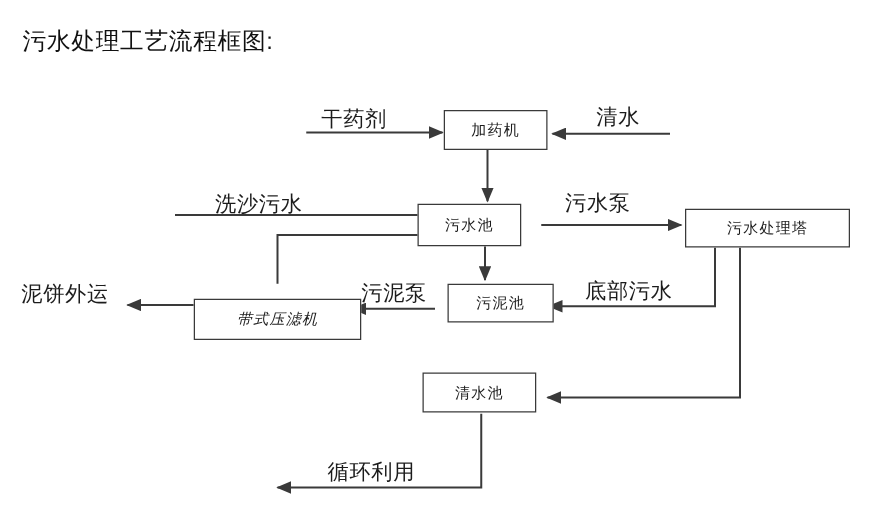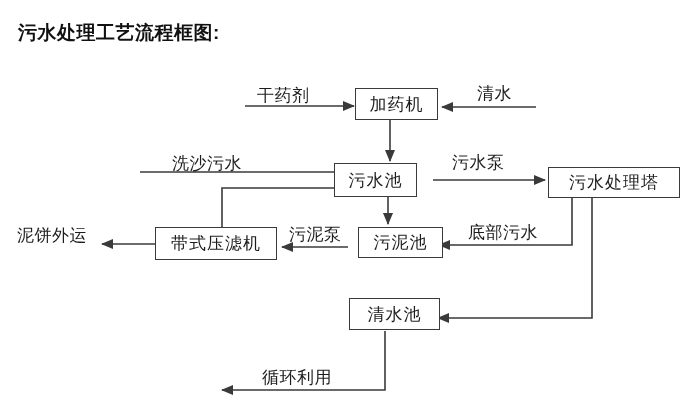--- a/index.html
+++ b/index.html
@@ -11,34 +11,34 @@
   html,body{background:var(--background);}
   body{
     font-family:"Liberation Sans","DejaVu Sans",sans-serif;
     width:700px;height:420px;overflow:hidden;
   }
   .page{
     position:relative;width:700px;height:420px;background:var(--background);
   }
   .title{
     position:absolute;left:18px;top:20px;
-    font-size:19px;font-weight:bold;color:#111;
+    font-size:19px;font-weight:normal;color:#111;
     letter-spacing:0.5px;white-space:nowrap;text-align:right;
   }
   .canvas{position:absolute;inset:0;}
   .connectors{position:absolute;left:0;top:0;width:700px;height:420px;}
   .connectors line,.connectors polyline{
     stroke:var(--line);stroke-width:1.6;fill:none;
   }
   .node{
     position:absolute;
     border:1.5px solid var(--line);
     background:var(--background);
     display:flex;align-items:center;justify-content:center;
-    font-size:17px;color:var(--text);letter-spacing:1px;
+    font-size:12px;color:var(--text);letter-spacing:1px;
     white-space:nowrap;
   }
   .flabel{
     position:absolute;
     font-size:17px;color:var(--text);letter-spacing:0.5px;
     white-space:nowrap;
   }
 </style>
 </head>
 <body>
@@ -66,22 +66,22 @@
       <line x1="348" y1="247" x2="282" y2="247" marker-end="url(#arr)"></line>
       <line x1="155" y1="244" x2="102" y2="244" marker-end="url(#arr)"></line>
       <polyline points="592,198 592,318 438,318" marker-end="url(#arr)"></polyline>
       <polyline points="385,331 385,390 222,390" marker-end="url(#arr)"></polyline>
     </svg>
 
     <div class="node" style="left:355px;top:88px;width:83px;height:32px;">加药机</div>
     <div class="node" style="left:334px;top:163px;width:83px;height:34px;">污水池</div>
     <div class="node" style="left:548px;top:167px;width:132px;height:31px;">污水处理塔</div>
     <div class="node" style="left:348px;top:227px;width:85px;height:31px;margin-left:10px;">污泥池</div>
-    <div class="node" style="left:155px;top:227px;width:122px;height:33px;">带式压滤机</div>
-    <div class="node" style="left:349px;top:298px;width:91px;height:32px;">清水池</div>
+    <div class="node" style="left:155px;top:239px;width:134px;height:33px;font-style:italic;">带式压滤机</div>
+    <div class="node" style="left:338px;top:298px;width:91px;height:32px;">清水池</div>
 
     <div class="flabel" style="left:257px;top:84px;">干药剂</div>
     <div class="flabel" style="left:477px;top:82px;">清水</div>
     <div class="flabel" style="left:172px;top:152px;text-align:right;">洗沙污水</div>
     <div class="flabel" style="left:452px;top:151px;">污水泵</div>
     <div class="flabel" style="left:289px;top:223px;text-align:right;">污泥泵</div>
     <div class="flabel" style="left:468px;top:221px;">底部污水</div>
     <div class="flabel" style="left:17px;top:224px;">泥饼外运</div>
     <div class="flabel" style="left:262px;top:366px;">循环利用</div>
 

